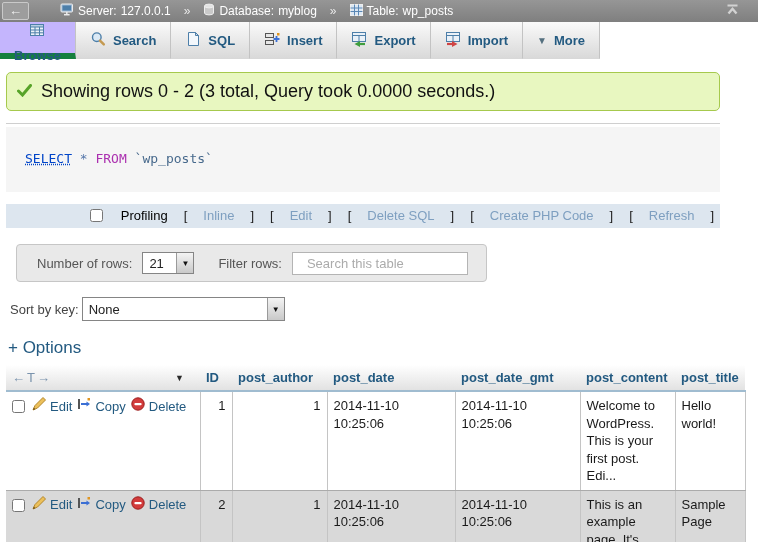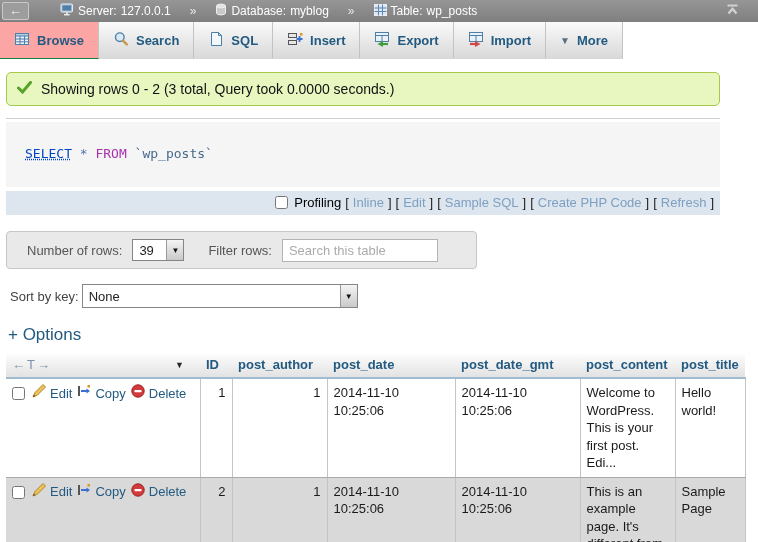--- a/index.html
+++ b/index.html
@@ -19,79 +19,79 @@
     align-items: center;
     color: #fff;
     font-size: 12px;
   }
   .back-btn {
     width: 27px; height: 18px; margin: 2px 3px 2px 2px;
     background: #9d9d9d; border: 1px solid #c9c9c9; border-radius: 2px;
     color: #f2f2f2; text-align: center; line-height: 15px; font-size: 13px;
     cursor: pointer;
   }
-  .crumbs { display: flex; align-items: center; gap: 19px; margin-left: 28px; flex: 1; }
+  .crumbs { display: flex; align-items: center; gap: 13px; margin-left: 28px; flex: 1; }
   .crumb { display: flex; align-items: center; gap: 4px; color: #fff; text-decoration: none; cursor: pointer; }
   .crumb-sep { color: #e8e8e8; }
   .collapse-btn { margin-right: 18px; cursor: pointer; display: flex; align-items: center; }
 
   
   .tabbar { display: flex; background: #fff; height: 37px; }
   .tab {
     display: flex; align-items: center; gap: 7px;
     padding: 0 14px;
     background: linear-gradient(#fafafa, #d9d9d9);
     border-right: 1px solid #c3c3c3;
     border-bottom: 1px solid #d8d8d8;
     color: #235a81; font-weight: bold; font-size: 13px;
     cursor: pointer; white-space: nowrap;
   }
-  .tab.active { background: #fca5a5; border-bottom: 1px solid #15803d; }
+  .tab.active { background: #c4b5fd; border-bottom: 6px solid #15803d; flex-direction: column; }
   .tab .chev { color: #55707f; font-size: 10px; }
 
   
   .msg {
     margin: 13px 38px 9px 6px;
     background: #e8f7c0;
     border: 1px solid #a6c94d;
     border-radius: 5px;
     padding: 8px 10px;
     display: flex; align-items: center; gap: 9px;
-    font-size: 14px; color: #111;
+    font-size: 18px; color: #111;
   }
 
   .divider { border-top: 1px solid #cfcfcf; margin: 12px 38px 0 6px; }
 
   
   .sqlbox {
-    margin: 3px 38px 4px 6px;
+    margin: 3px 38px 12px 6px;
     background: #f5f5f5;
     padding: 24px 0 26px 19px;
     font-family: "DejaVu Sans Mono", "Liberation Mono", monospace;
     font-size: 13px;
   }
   .kw-link { color: #0044c8; text-decoration: underline dotted; cursor: pointer; }
   .sql-star { color: #5577aa; }
   .kw-from { color: #ab2faf; }
   .sql-ident { color: #47698c; }
 
   .profilingbar {
     margin: 0 38px 16px 6px;
     background: #dde6ef;
     padding: 4px 6px 5px 0;
     text-align: right;
     font-size: 13px;
-    display: flex; justify-content: flex-end; align-items: center; gap: 4px;
+    display: flex; justify-content: flex-end; align-items: center; gap: 16px;
   }
   .profilingbar .bk { color: #222; }
   .plink { color: #7e9fc0; text-decoration: none; cursor: pointer; }
 
   
   .rowsbox {
-    margin: 12px 0 0 6px;
+    margin: 12px 0 0 16px;
     width: 471px; height: 38px;
     background: #e9e9e9;
     border: 1px solid #c6c6c6;
     border-radius: 4px;
     display: flex; align-items: center; gap: 10px;
     padding: 0 14px 0 20px;
     color: #555;
   }
   .fakeselect {
     background: #fff; border: 1px solid #858585;
@@ -101,30 +101,30 @@
   .fakeselect .val { padding: 0 6px; }
   .fakeselect .arrowbtn {
     width: 17px; height: 100%;
     background: linear-gradient(#f4f4f4, #c9c9c9);
     border-left: 1px solid #9a9a9a;
     display: flex; align-items: center; justify-content: center;
     font-size: 8px; color: #111;
   }
   .sel-25 { width: 52px; }
   .filter-input {
-    width: 156px; height: 23px;
+    width: 176px; height: 23px;
     border: 1px solid #b4b4b4;
-    padding: 0 6px; font-size: 13px;
+    padding: 0 14px; font-size: 13px;
     font-family: "Liberation Sans", sans-serif;
     color: #333;
   }
   .filter-input::placeholder { color: #ababab; }
 
   .sortrow { margin: 15px 0 0 10px; display: flex; align-items: center; gap: 3px; color: #444; }
-  .sel-none { width: 276px; height: 24px; }
+  .sel-none { width: 203px; height: 24px; }
 
   .options-link {
     display: inline-block; margin: 17px 0 0 8px;
     color: #235a81; text-decoration: none; cursor: pointer; font-size: 17px;
   }
 
   
   table.grid {
     margin: 7px 0 0 6px;
     border-collapse: collapse;
@@ -297,35 +297,35 @@
 <div class="profilingbar">
   <input type="checkbox" style="">
   <span>Profiling</span>
   <span class="bk">[</span>
   <a class="plink">Inline</a>
   <span class="bk">]</span>
   <span class="bk">[</span>
   <a class="plink">Edit</a>
   <span class="bk">]</span>
   <span class="bk">[</span>
-  <a class="plink">Sample SQL</a>
+  <a class="plink">Delete SQL</a>
   <span class="bk">]</span>
   <span class="bk">[</span>
   <a class="plink">Create PHP Code</a>
   <span class="bk">]</span>
   <span class="bk">[</span>
   <a class="plink">Refresh</a>
   <span class="bk">]</span>
 </div>
 
 
 <div class="rowsbox">
   <span>Number of rows:</span>
   <div class="fakeselect sel-25">
-    <span class="val">39</span>
+    <span class="val">21</span>
     <span class="arrowbtn">▼</span>
   </div>
   <span style="margin-left:14px">Filter rows:</span>
   <input class="filter-input" type="text" placeholder="Search this table" style="">
 </div>
 
 
 <div class="sortrow">
   <span>Sort by key:</span>
   <div class="fakeselect sel-none">

